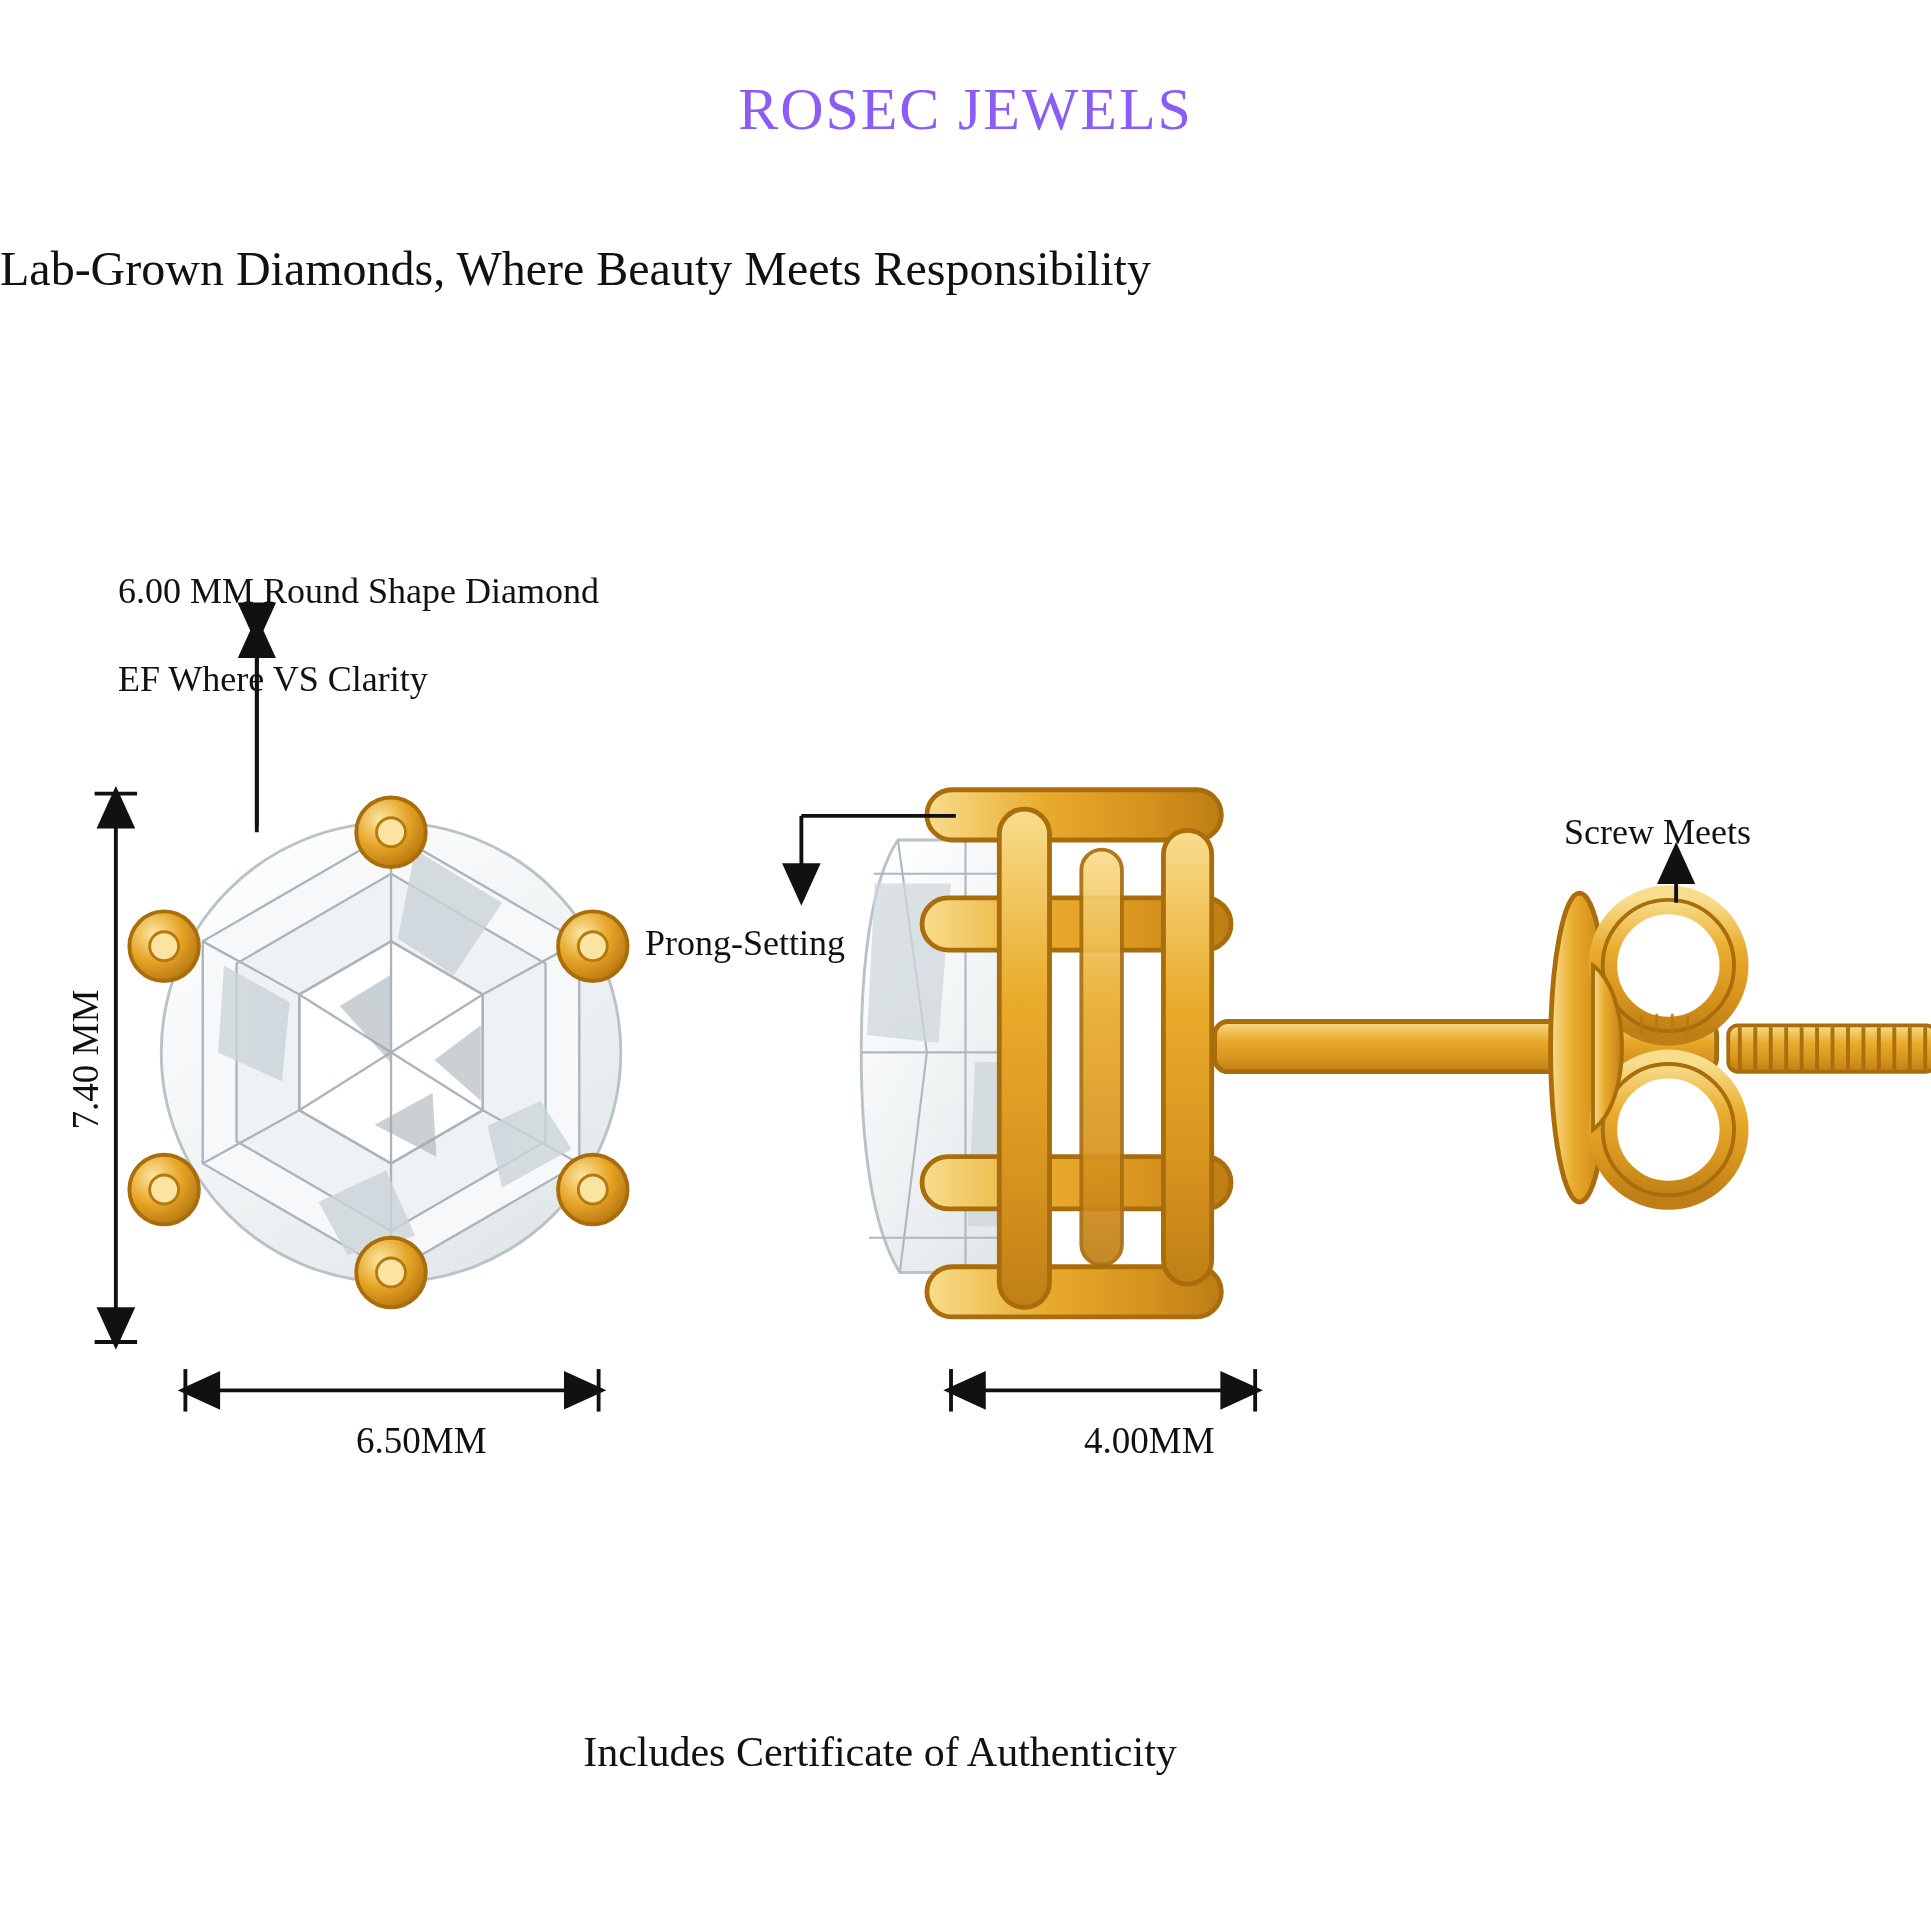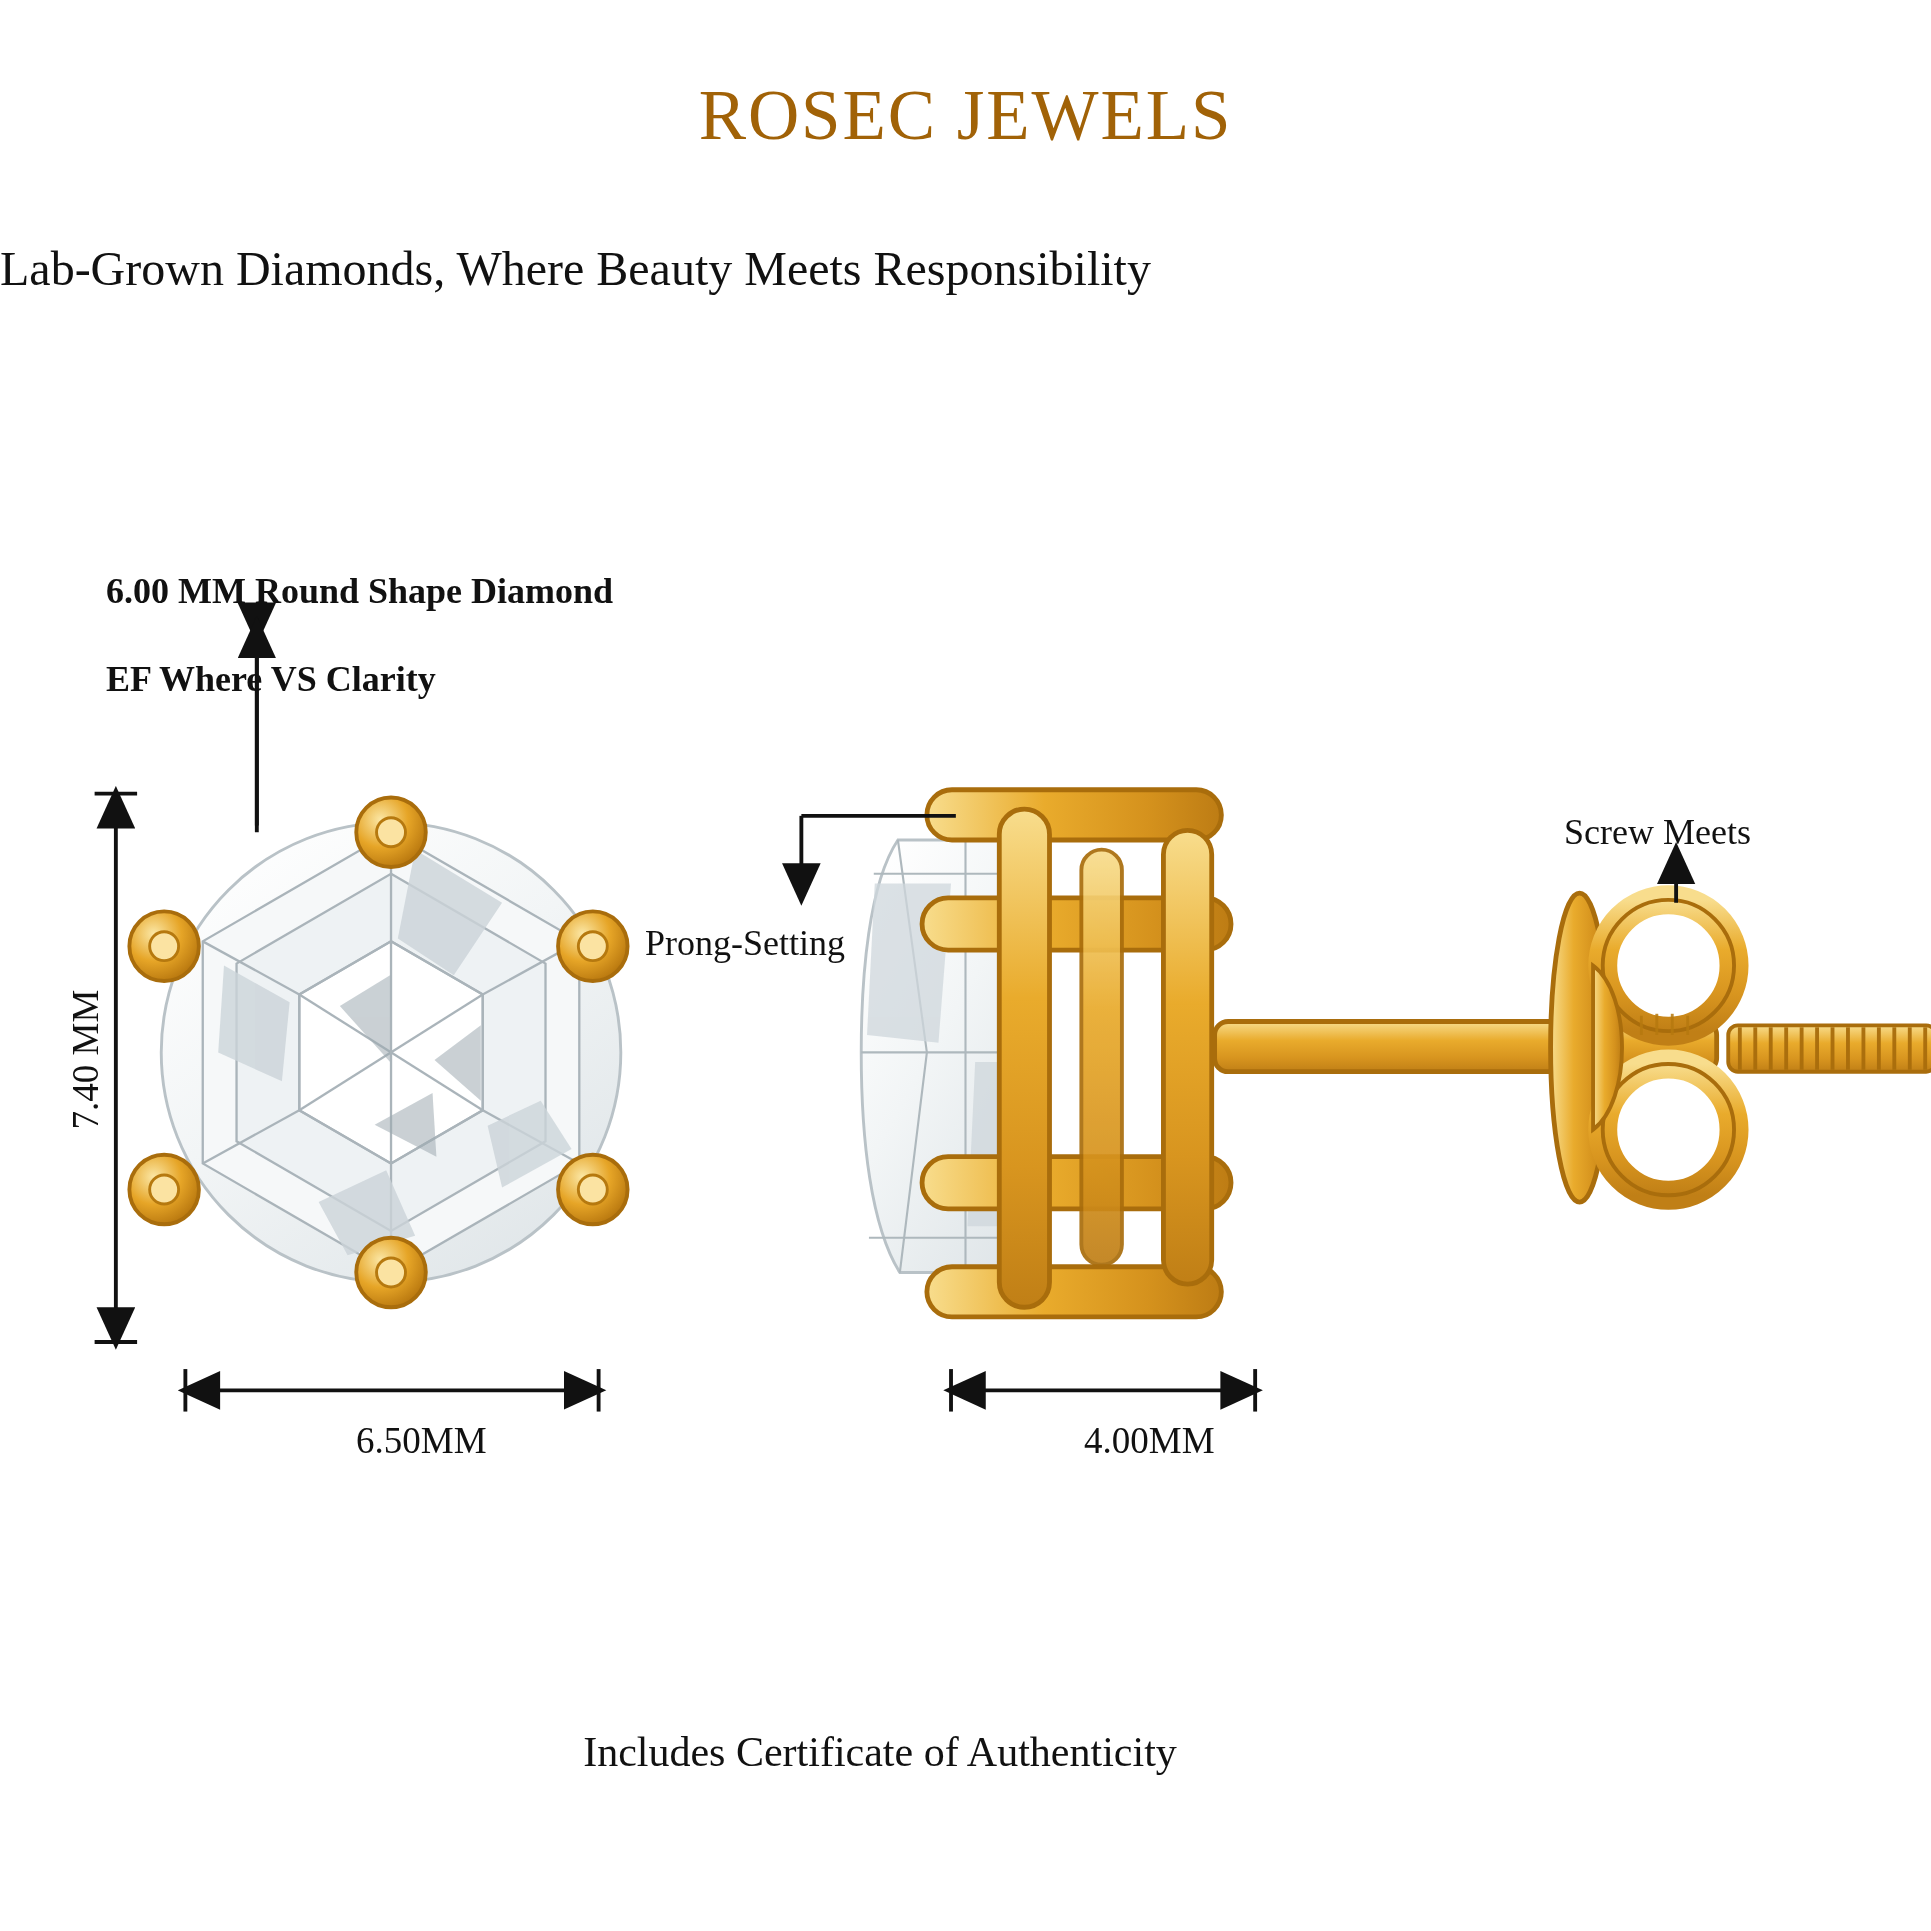--- a/index.html
+++ b/index.html
@@ -12,24 +12,24 @@
     position:relative;
   }
   .page{
     position:absolute;inset:0;
     background:#fff;
   }
   
   .brand{
     position:absolute;top:75px;left:0;width:1931px;
     text-align:center;
-    font-size:71px;
+    font-size:60px;
     letter-spacing:1.9px;
     font-weight:400;
-    color:#a16207;
+    color:#8b5cf6;
   }
   .tagline{
     position:absolute;top:241px;left:0;width:1931px;
     font-size:48px;
     font-weight:400;
     color:#111;
   }
   .footer{
     position:absolute;top:1728px;left:0;width:1760px;
     text-align:center;
@@ -37,21 +37,21 @@
     color:#111;
   }
   
   .callout{
     position:absolute;
     font-size:36px;
     line-height:1.22;
     color:#111;
     white-space:pre;
   }
-  #diamond-callout{left:70px;top:526px;font-weight:bold;}
+  #diamond-callout{left:82px;top:526px;}
   #prong-callout{left:645px;top:922px;}
   #screw-callout{left:1564px;top:811px;}
   .dim-label{
     position:absolute;
     font-size:37px;
     color:#111;
   }
   #width-label-left{left:356px;top:1419px;}
   #width-label-right{left:1084px;top:1419px;}
   #height-label{

